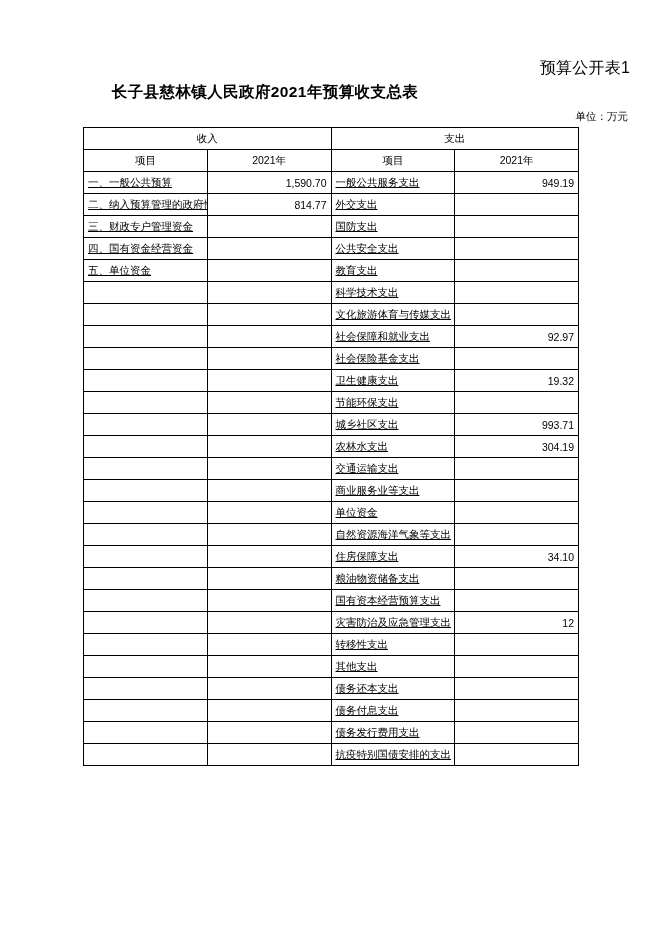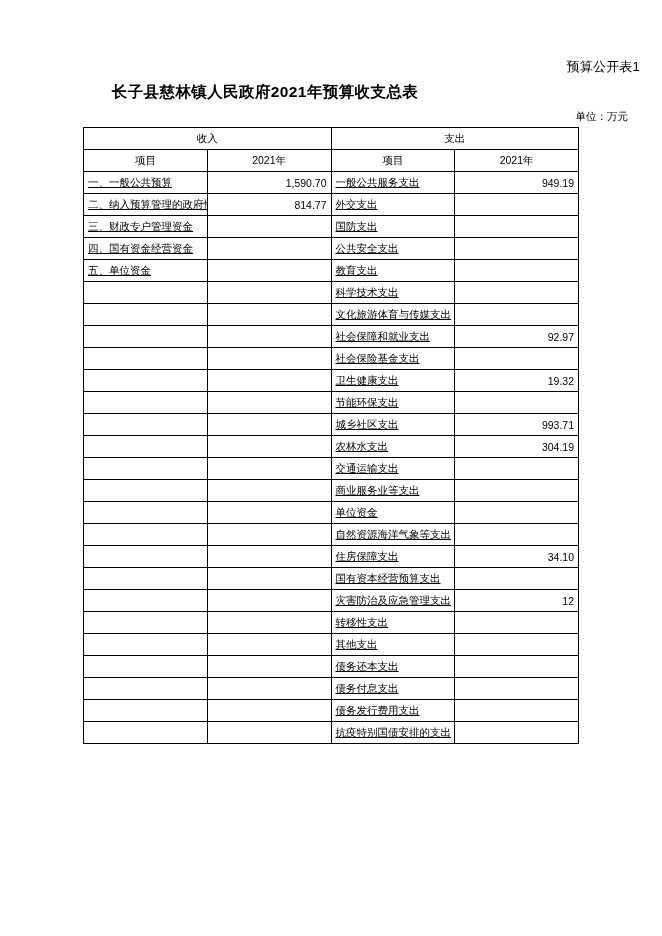--- a/index.html
+++ b/index.html
@@ -18,22 +18,22 @@
   .page {
     width: 662px;
     height: 936px;
     box-sizing: border-box;
     padding: 0;
     position: relative;
   }
   .form-label {
     position: absolute;
     top: 58px;
-    right: 22px;
-    font-size: 13px;
+    right: 32px;
+    font-size: 16px;
     letter-spacing: 0.2px;
     color: #000;
     text-align: right;
   }
   .doc-title {
     position: absolute;
     top: 82px;
     left: 0;
     width: 530px;
     text-align: center;
@@ -215,20 +215,26 @@
         </tr>
         <tr>
           <td class="cell-item w-item"></td>
           <td class="cell-num w-num"></td>
           <td class="cell-item w-item">住房保障支出</td>
           <td class="cell-num w-num">34.10</td>
         </tr>
         <tr>
           <td class="cell-item w-item"></td>
           <td class="cell-num w-num"></td>
+          <td class="cell-item w-item">粮油物资储备支出</td>
+          <td class="cell-num w-num"></td>
+        </tr>
+        <tr>
+          <td class="cell-item w-item"></td>
+          <td class="cell-num w-num"></td>
           <td class="cell-item w-item">国有资本经营预算支出</td>
           <td class="cell-num w-num"></td>
         </tr>
         <tr>
           <td class="cell-item w-item"></td>
           <td class="cell-num w-num"></td>
           <td class="cell-item w-item">灾害防治及应急管理支出</td>
           <td class="cell-num w-num">12</td>
         </tr>
         <tr>

